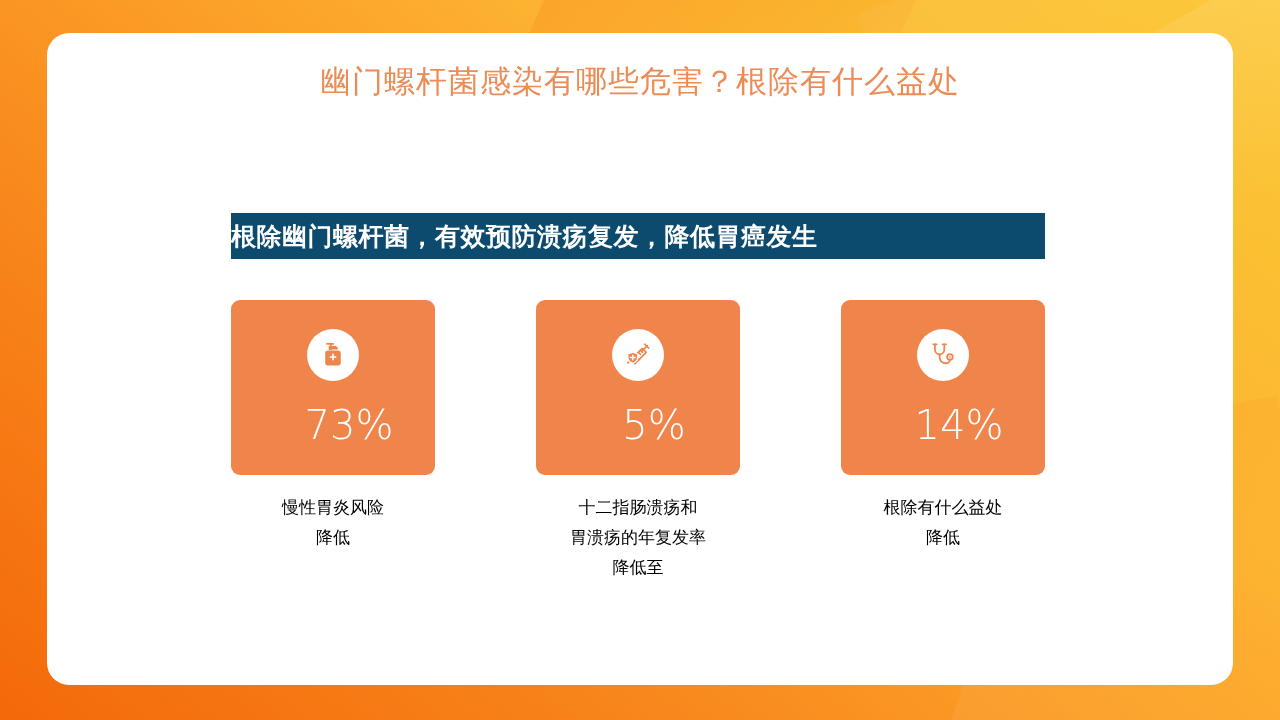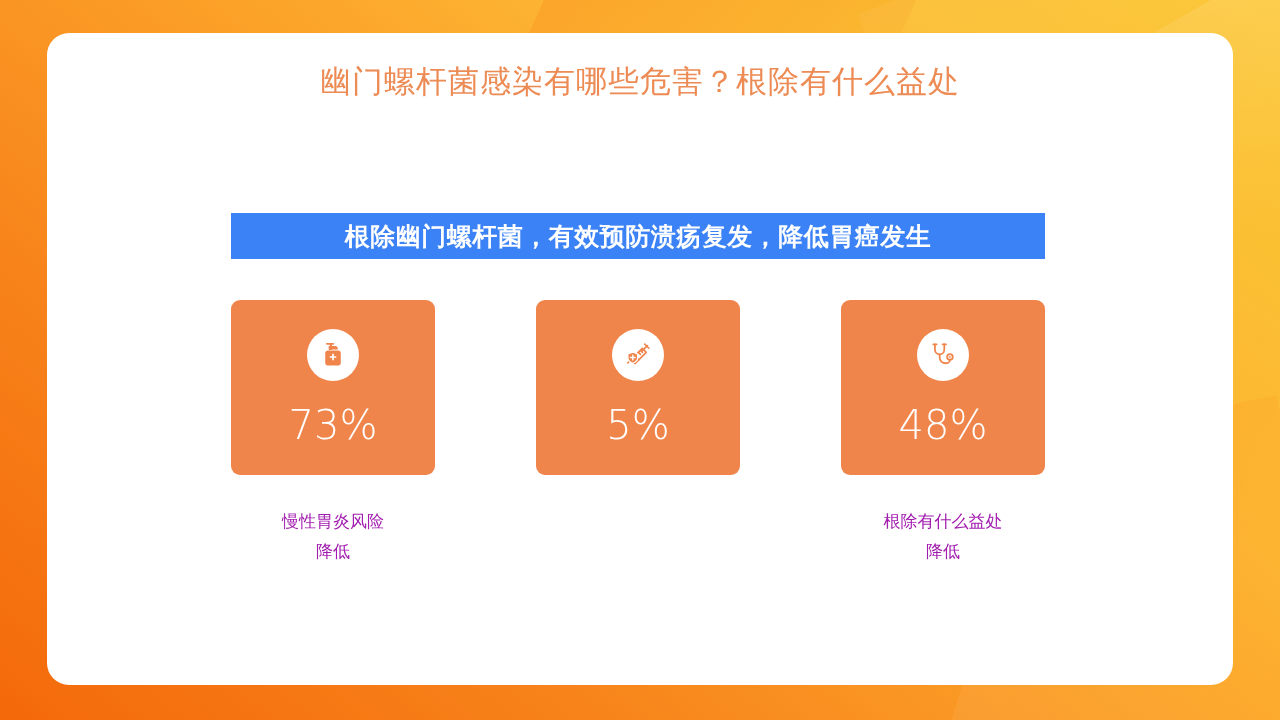--- a/index.html
+++ b/index.html
@@ -92,24 +92,23 @@
     color: #ED8B55;
     white-space: nowrap;
   }
 
   #highlight-banner {
     position: absolute;
     left: 184px;
     top: 180px;
     width: 814px;
     height: 46px;
-    background: #3b82f6;
-    display: flex;
-    align-items: center;
-    justify-content: center;
+    background: #0c4a6e;
+    display: flex;
+    align-items: center;
   }
   #highlight-banner-text {
     color: #ffffff;
     font-size: 25px;
     font-weight: bold;
     letter-spacing: 0.5px;
     white-space: nowrap;
   }
 
   #stats-row {
@@ -155,27 +154,28 @@
     position: absolute;
     left: 0;
     top: 105px;
     width: 100%;
     text-align: center;
     color: #ffffff;
     font-size: 40px;
     font-weight: 300;
     line-height: 1;
     font-family: "DejaVu Sans", sans-serif;
+    padding-left: 16px;
   }
 
   .stat-caption {
-    margin-top: 32px;
+    margin-top: 18px;
     width: 215px;
     text-align: center;
-    color: #a21caf;
+    color: #000000;
     font-size: 17px;
     line-height: 30px;
   }
 </style>
 </head>
 <body>
 
 <div id="slide">
 
   <div class="facet facet-a"></div>
@@ -224,35 +224,40 @@
               <line x1="18.6" y1="11.0" x2="20.8" y2="13.2"></line>
               <line x1="16.4" y1="13.2" x2="18.6" y2="15.4"></line>
               <path d="M12.6 17.0l-4.0 4.0 4.2 4.2 4.0-4.0"></path>
               <line x1="8.6" y1="21.0" x2="5.2" y2="24.4"></line>
               <path d="M10.4 13.0l5.2 1.9v4.0c0 3.0-2.3 4.8-5.2 5.9-2.9-1.1-5.2-2.9-5.2-5.9v-4.0z" fill="#F0854B" stroke="#ffffff" stroke-width="1.3"></path>
               <path d="M10.4 16.2v5.0M7.9 18.7h5.0" stroke="#ffffff" stroke-width="1.5"></path>
             </svg>
           </div>
           <div class="stat-value">5%</div>
         </div>
+        <div class="stat-caption">
+          <div>十二指肠溃疡和</div>
+          <div>胃溃疡的年复发率</div>
+          <div>降低至</div>
+        </div>
       </div>
 
       <div class="stat-item">
         <div class="stat-tile">
           <div class="icon-circle">
             <svg width="30" height="30" viewBox="0 0 32 32" fill="none" stroke="#F0854B" stroke-width="1.9" stroke-linecap="round" stroke-linejoin="round" aria-hidden="true">
               <path d="M7.4 4.6v5.2c0 3.2 2.2 5.6 5.0 5.6s5.0-2.4 5.0-5.6V4.6"></path>
               <line x1="5.6" y1="4.6" x2="9.2" y2="4.6"></line>
               <line x1="15.6" y1="4.6" x2="19.2" y2="4.6"></line>
               <path d="M12.4 15.4v3.0c0 3.6 2.9 6.4 6.4 6.4 2.6 0 4.6-1.6 4.6-3.8"></path>
               <circle cx="23.4" cy="18.0" r="3.0"></circle>
               <circle cx="23.4" cy="18.0" r="0.9" fill="#F0854B" stroke="none"></circle>
             </svg>
           </div>
-          <div class="stat-value">48%</div>
+          <div class="stat-value">14%</div>
         </div>
         <div class="stat-caption">
           <div>根除有什么益处</div>
           <div>降低</div>
         </div>
       </div>
 
     </div>
   </div>
 </div>

